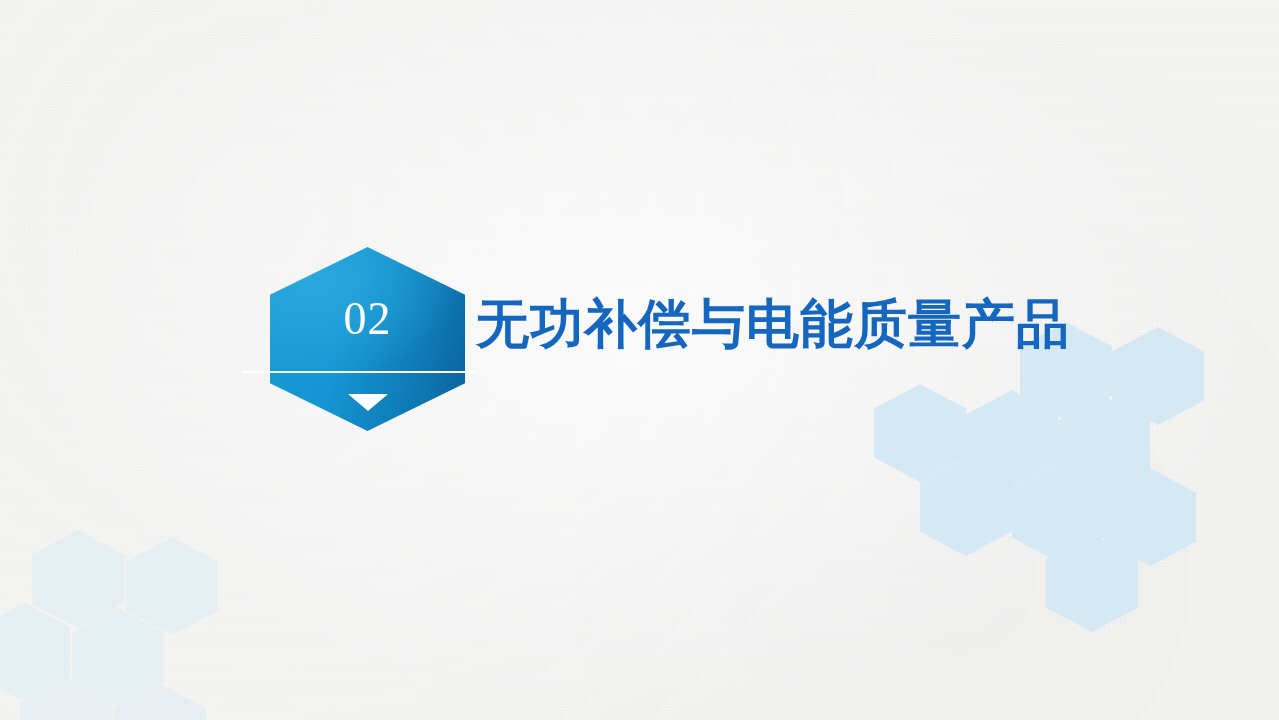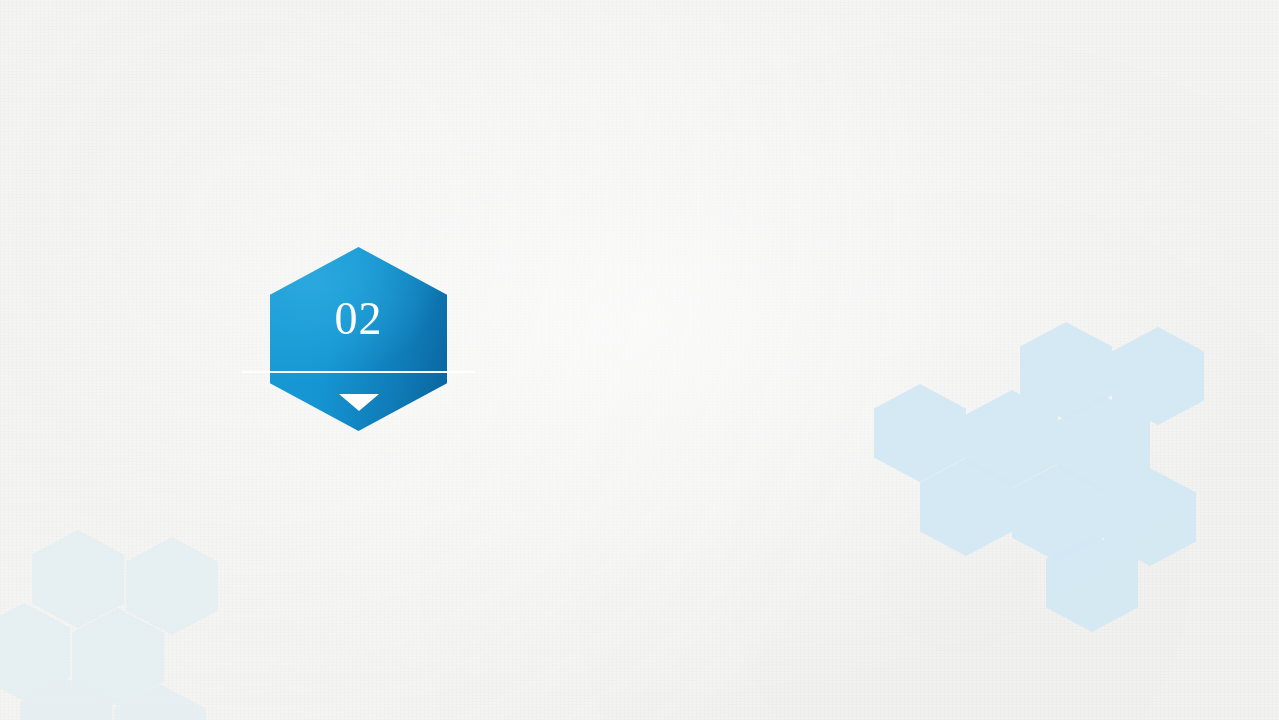--- a/index.html
+++ b/index.html
@@ -41,21 +41,21 @@
     position: absolute;
     clip-path: polygon(50% 0%, 100% 25%, 100% 75%, 50% 100%, 0% 75%, 0% 25%);
     border-radius: 10px;
   }
 
   
   #badge {
     position: absolute;
     left: 270px;
     top: 247px;
-    width: 177px;
+    width: 195px;
     height: 184px;
     text-decoration: underline;
   }
   #badge-shape {
     position: absolute;
     inset: 0;
     clip-path: polygon(50% 0%, 100% 26%, 100% 74%, 50% 100%, 0% 74%, 0% 26%);
     background:
       radial-gradient(ellipse 120% 90% at 22% 18%, #2aa8de 0%, rgba(42,168,222,0) 62%),
       linear-gradient(105deg, #189ad4 0%, #1596d3 38%, #0f7cb8 72%, #0a6199 100%);
@@ -151,14 +151,15 @@
       <div class="hex" style="left: 1046px; top: 534px; width: 92px; height: 98px; background: rgb(211, 232, 243); opacity: 0.95;"></div>
     </div>
 
   <div id="badge">
     <div id="badge-shape"></div>
     <div id="badge-number">02</div>
     <div id="badge-rule"></div>
     <div id="badge-caret"></div>
   </div>
 
+  <div id="title" style="color: rgb(21, 102, 191);">无功补偿与电能质量产品</div>
 
 </div>
 
 </body></html>

